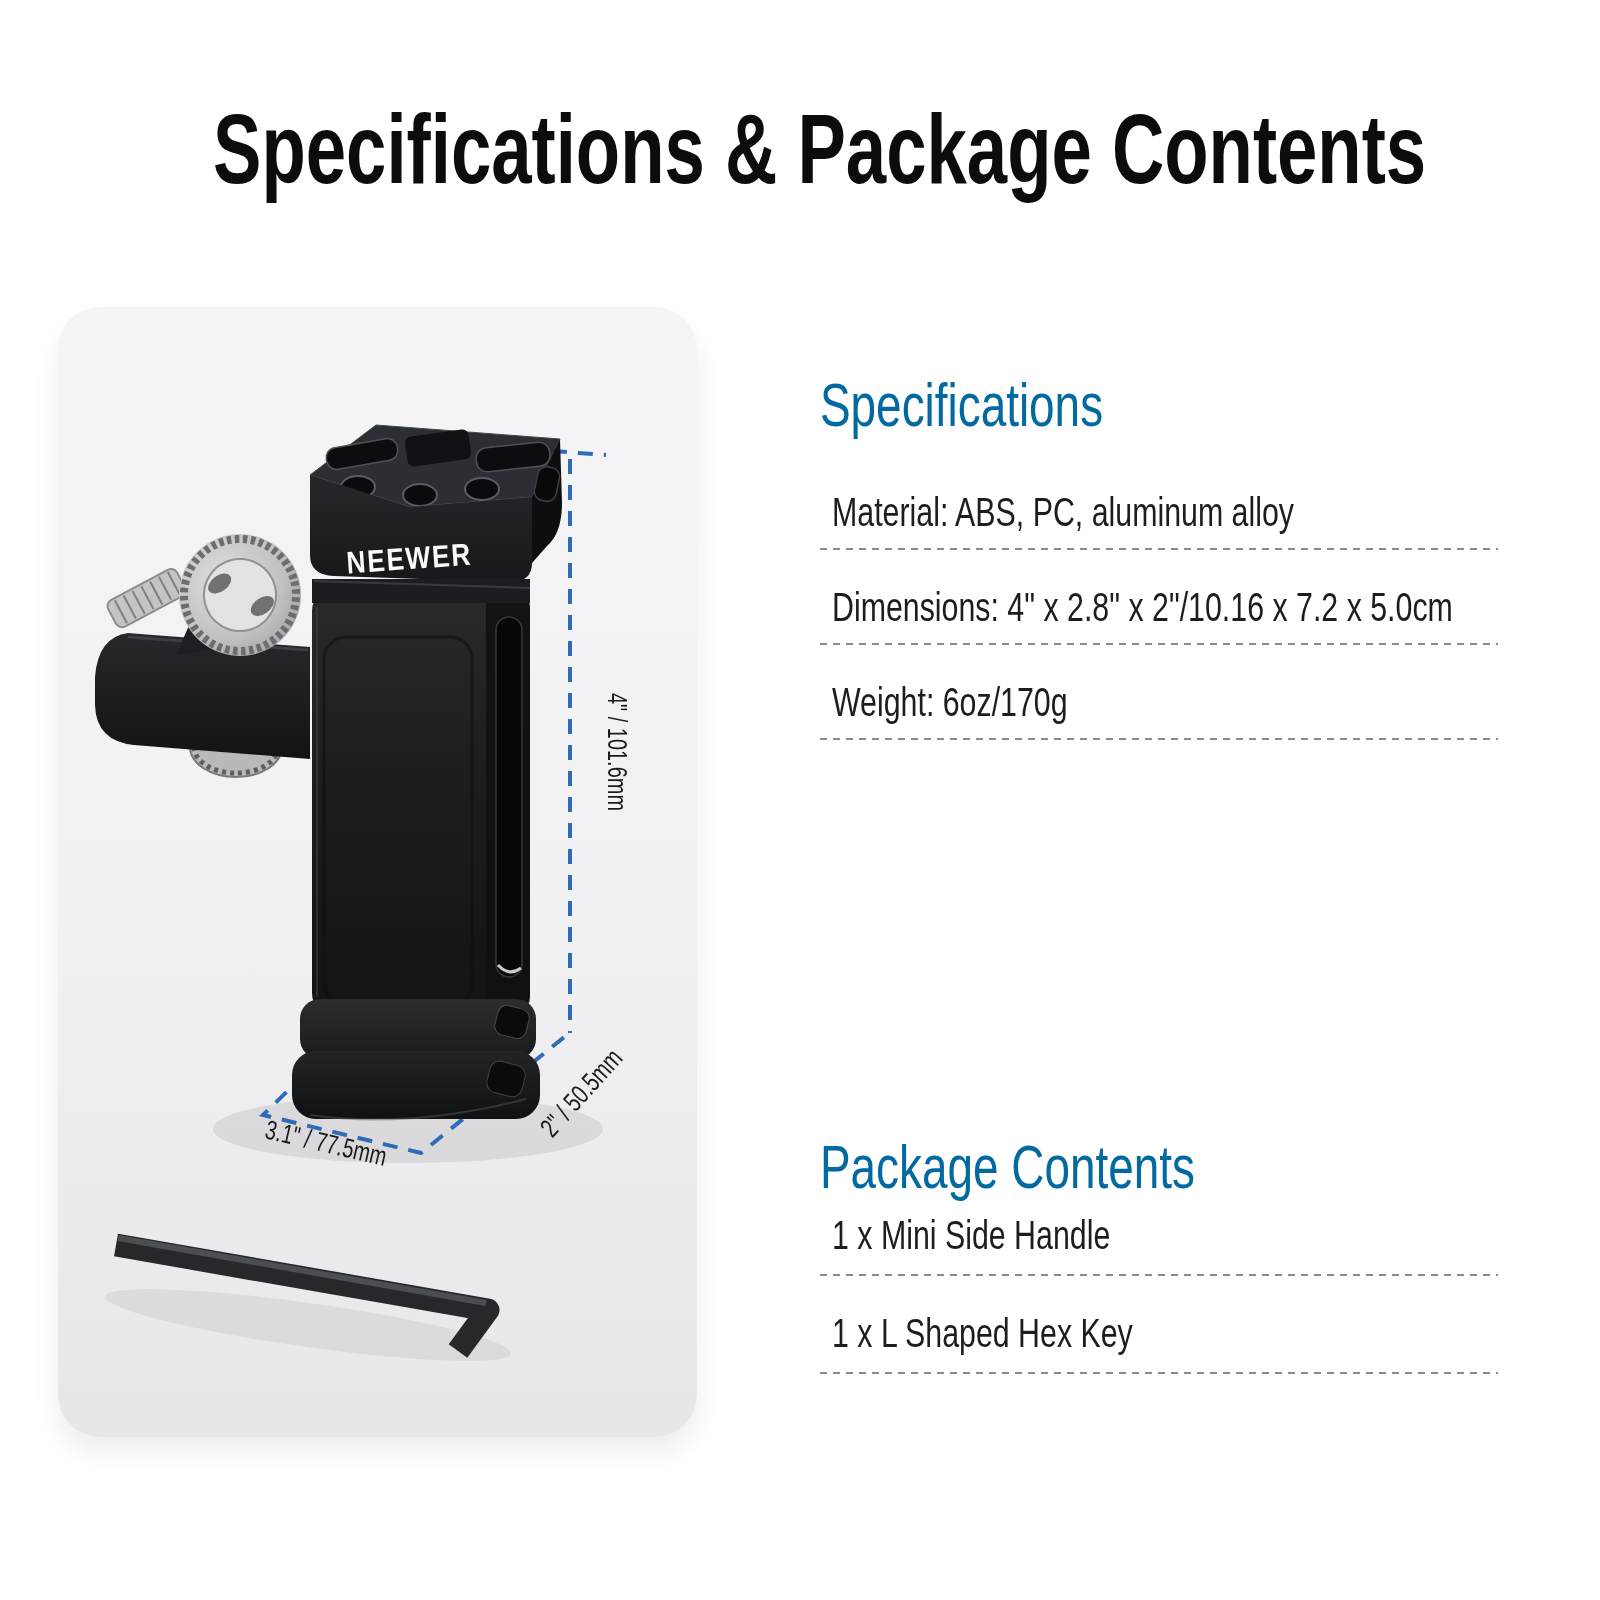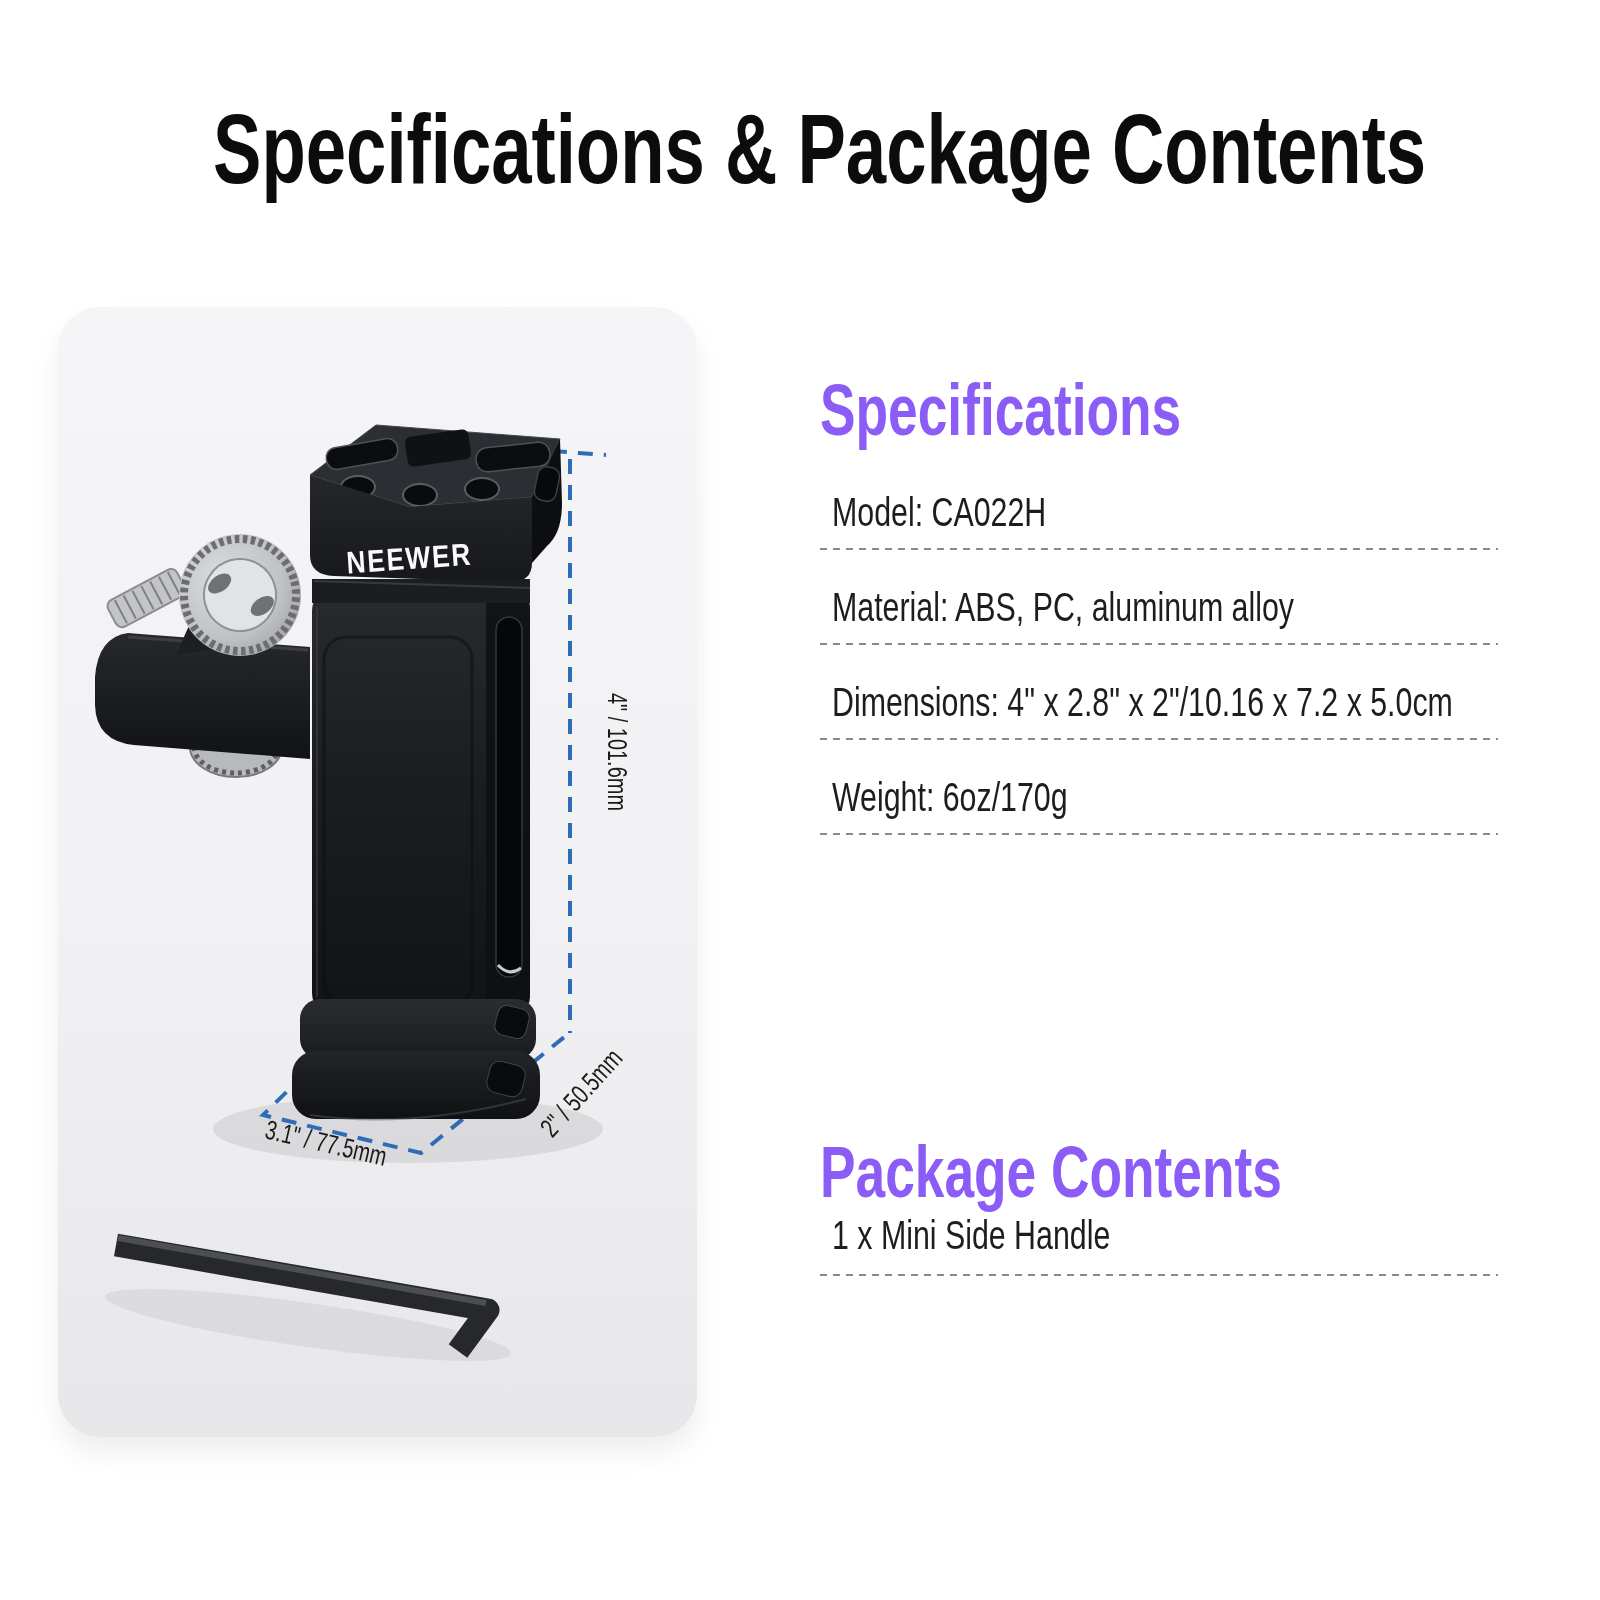--- a/index.html
+++ b/index.html
@@ -20,21 +20,21 @@
   .card{
     position:absolute;left:58px;top:307px;width:639px;height:1130px;
     border-radius:42px;
     background:linear-gradient(180deg,#f5f5f7 0%,#f1f1f3 55%,#e7e7ea 100%);
     box-shadow:0 16px 28px rgba(0,0,0,.07);
   }
   .card svg{position:absolute;left:0;top:0;}
 
   
   .section-heading{
-    position:absolute;left:820px;font-size:72px;font-weight:700;color:#8b5cf6;line-height:1.12;
+    position:absolute;left:820px;font-size:62px;font-weight:400;color:#0369a1;line-height:1.12;
   }
   .heading-specs{top:370px;}
   .heading-package{top:1132px;}
 
   .rows{position:absolute;left:820px;width:678px;}
   .rows-specs{top:455px;}
   .rows-package{top:1178px;}
   .row{
     position:relative;height:95px;display:flex;align-items:center;
     padding:20px 0 0 12px;box-sizing:border-box;
@@ -160,24 +160,20 @@
     </g>
   </svg>
 </div>
 
 <div class="section-heading heading-specs">
   <span class="cond">Specifications</span>
 </div>
 
 <div class="rows rows-specs">
   <div class="row">
-    <span class="cond">Model: CA022H</span>
-      <span class="sep"></span>
-  </div>
-  <div class="row">
     <span class="cond">Material: ABS, PC, aluminum alloy</span>
       <span class="sep"></span>
   </div>
   <div class="row">
     <span class="cond">Dimensions: 4" x 2.8" x 2"/10.16 x 7.2 x 5.0cm</span>
       <span class="sep"></span>
   </div>
   <div class="row">
     <span class="cond">Weight: 6oz/170g</span>
       <span class="sep"></span>
@@ -186,13 +182,17 @@
 
 <div class="section-heading heading-package">
   <span class="cond">Package Contents</span>
 </div>
 
 <div class="rows rows-package">
   <div class="row">
     <span class="cond">1 x Mini Side Handle</span>
       <span class="sep"></span>
   </div>
+  <div class="row">
+    <span class="cond">1 x L Shaped Hex Key</span>
+      <span class="sep"></span>
+  </div>
 </div>
 
 </body></html>

